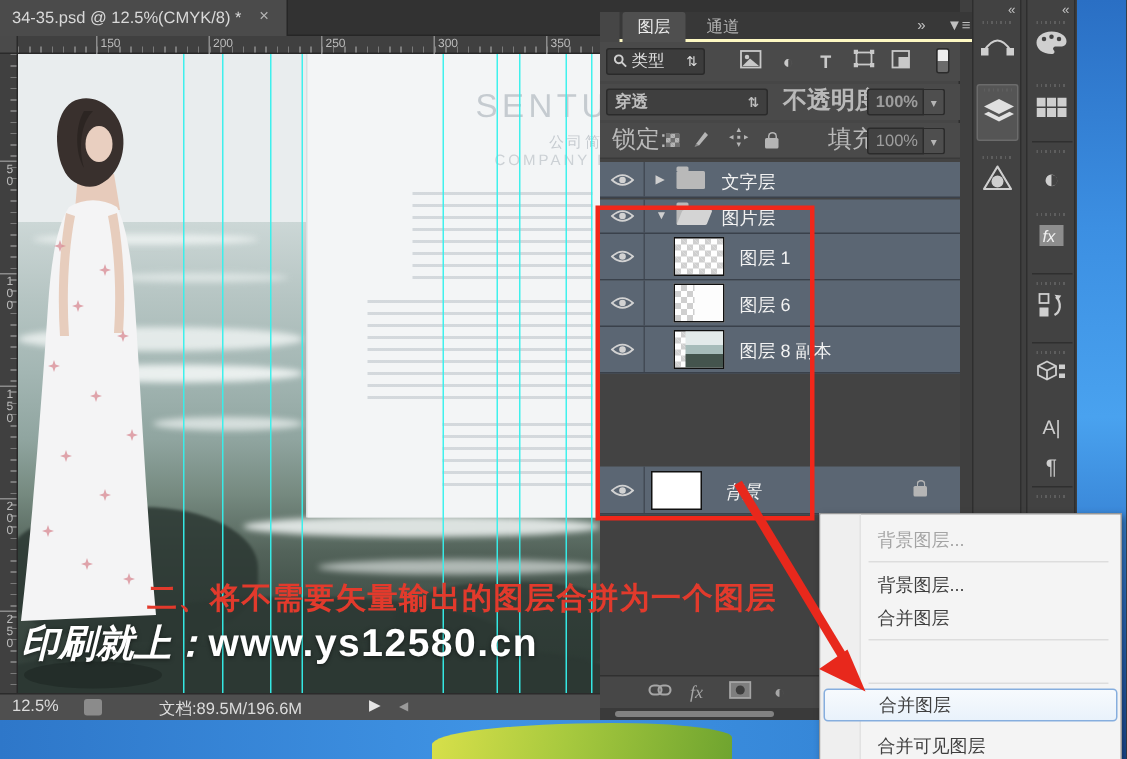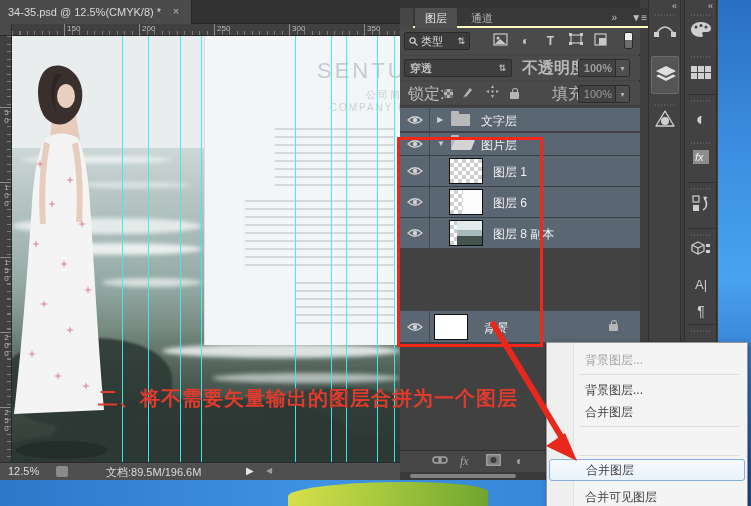--- a/index.html
+++ b/index.html
@@ -221,20 +221,23 @@
     <div class="guide" style="left:110px"></div>
     <div class="guide" style="left:136px"></div>
     <div class="guide" style="left:168px"></div>
     <div class="guide" style="left:189px"></div>
     <div class="guide" style="left:283px"></div>
     <div class="guide" style="left:319px"></div>
     <div class="guide" style="left:334px"></div>
     <div class="guide" style="left:365px"></div>
     <div class="guide" style="left:382px"></div>
 
+    <div id="watermark">
+      <span id="wm-brush">印刷就上：</span><span id="wm-url">www.ys12580.cn</span>
+    </div>
   </div>
 
   <div class="abs" id="panel-dock">
     <div id="layers-panel">
       <div id="panel-topstrip"></div>
       <div id="panel-tabs">
         <div class="ptab active" style="left:2px">图层</div>
         <div class="ptab inactive" style="left:48px">通道</div>
         <div class="panel-glyph" style="right:36px;top:4px">»</div>
         <div class="panel-glyph" style="right:6px;top:4px">▼≡</div>

